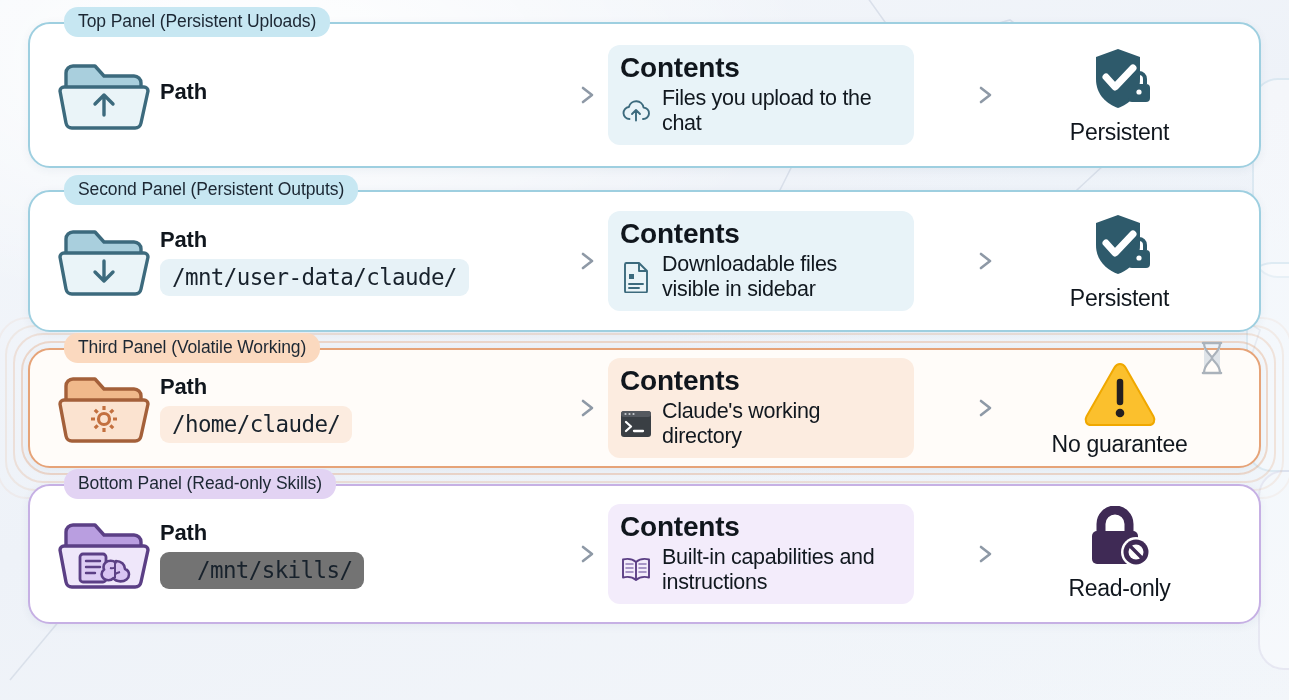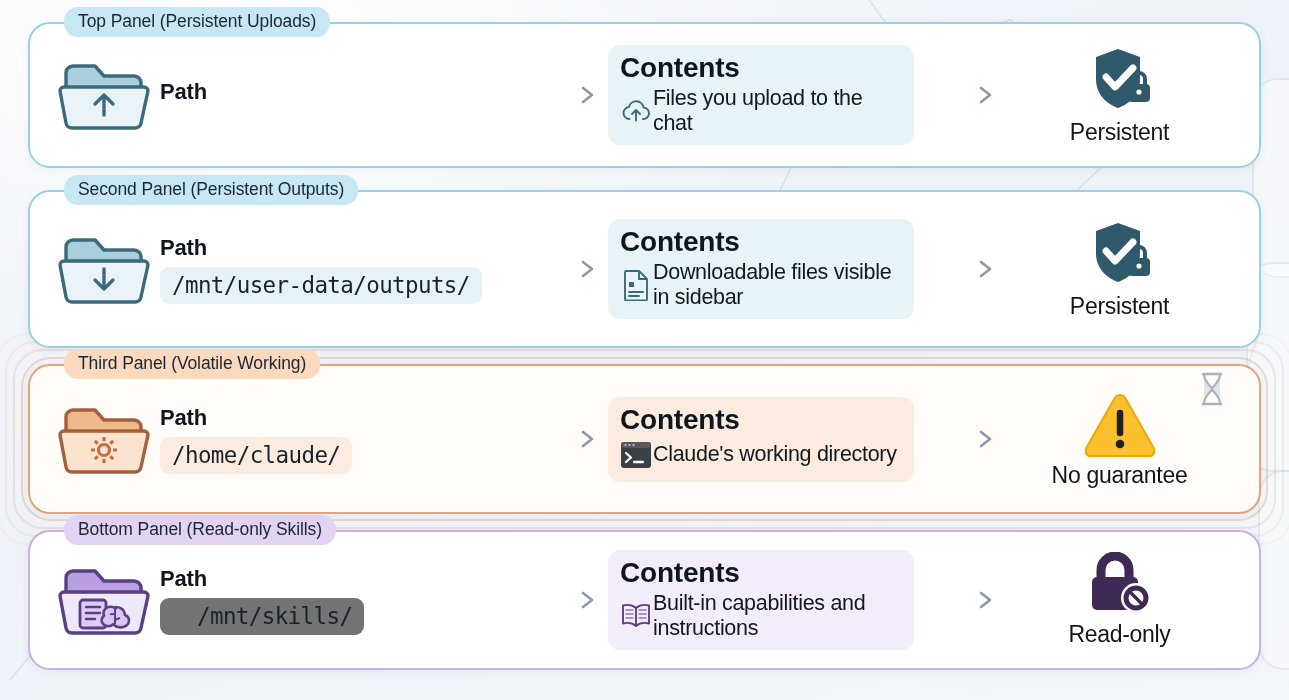--- a/index.html
+++ b/index.html
@@ -29,22 +29,22 @@
   .ghost.g1 { left:1252px; top:78px;  width:150px; height:200px; }
   .ghost.g2 { left:1246px; top:262px; width:150px; height:210px; }
   .ghost.g3 { left:1258px; top:470px; width:150px; height:200px;
               border-color:rgba(150,140,195,0.16); }
 
   
   .board { position:absolute; inset:0; z-index:2; padding:22px 28px 10px 28px; }
 
   .panel-wrap { position:relative; margin-bottom:22px; }
   .panel-wrap.p1 { height:146px; }
-  .panel-wrap.p2 { height:158px; margin-bottom:16px; }
-  .panel-wrap.p3 { height:150px; margin-bottom:16px; }
+  .panel-wrap.p2 { height:142px; margin-bottom:16px; }
+  .panel-wrap.p3 { height:120px; margin-bottom:16px; }
   .panel-wrap.p4 { height:140px; margin-bottom:0; }
 
   
   .echo { position:absolute; border-radius:30px; pointer-events:none; z-index:0; }
   .echo.e1 { inset:-7px  -7px;  border:2px solid rgba(226,146,92,0.30); }
   .echo.e2 { inset:-15px -15px; border:2px solid rgba(226,146,92,0.20); }
   .echo.e3 { inset:-23px -23px; border:2px solid rgba(226,146,92,0.12); }
   .echo.e4 { inset:-31px -31px; border:2px solid rgba(226,146,92,0.07); }
 
   .panel {
@@ -99,21 +99,21 @@
 
   
   .contents-box {
     border-radius:12px;
     padding:7px 14px 10px 12px;
   }
   .contents-box.blue   { background:#e8f3f8; }
   .contents-box.orange { background:#fcece0; }
   .contents-box.purple { background:#f3ecfb; }
   .contents-title { font-size:28px; font-weight:bold; color:#10161d; margin-bottom:2px; letter-spacing:-0.2px;}
-  .contents-row { display:flex; align-items:center; gap:1px; }
+  .contents-row { display:flex; align-items:center; gap:10px; }
   .contents-ico { flex:0 0 32px; height:34px; display:flex; align-items:center; justify-content:center; }
   .contents-text { font-size:21.5px; line-height:1.12; color:#11181f; letter-spacing:-0.3px; }
 
   .status-label { font-size:23px; color:#10161d; margin-top:3px; letter-spacing:-0.3px; }
   .hourglass { position:absolute; top:-18px; right:6px; }
 
   svg { display:block; }
 </style>
 </head>
 <body>
@@ -202,21 +202,21 @@
     <div class="panel blue2">
       <div class="col-icon">
         <svg width="92" height="76" viewBox="0 0 92 76">
           <path d="M8 16a7 7 0 017-7h22l9 10h30a7 7 0 017 7v8H8z" fill="#a9cfdd" stroke="#3c6a7d" stroke-width="3.4" stroke-linejoin="round"></path>
           <path d="M6 30h80a4 4 0 014 4l-7 32a6 6 0 01-6 5H14a6 6 0 01-6-5L2 34a4 4 0 014-4z" fill="#eaf4f8" stroke="#3c6a7d" stroke-width="3.4" stroke-linejoin="round"></path>
           <path d="M46 38v20M46 58l-9-9M46 58l9-9" stroke="#3c6a7d" stroke-width="3.4" fill="none" stroke-linecap="round" stroke-linejoin="round"></path>
         </svg>
       </div>
       <div class="col-path">
         <div class="field-label">Path</div>
-        <span class="chip blue">/mnt/user-data/outputs/</span>
+        <span class="chip blue">/mnt/user-data/claude/</span>
       </div>
       <div class="col-arrow">
         <svg width="82" height="22" viewBox="0 0 82 22">
           <path d="M2 11h68" stroke="url(#ag1)" stroke-width="2.6" fill="none"></path>
           <path d="M62 4l9 7-9 7" stroke="#8e99a6" stroke-width="2.6" fill="none" stroke-linecap="round" stroke-linejoin="round"></path>
         </svg>
       </div>
       <div class="col-contents">
         <div class="contents-box blue">
           <div class="contents-title">Contents</div>

